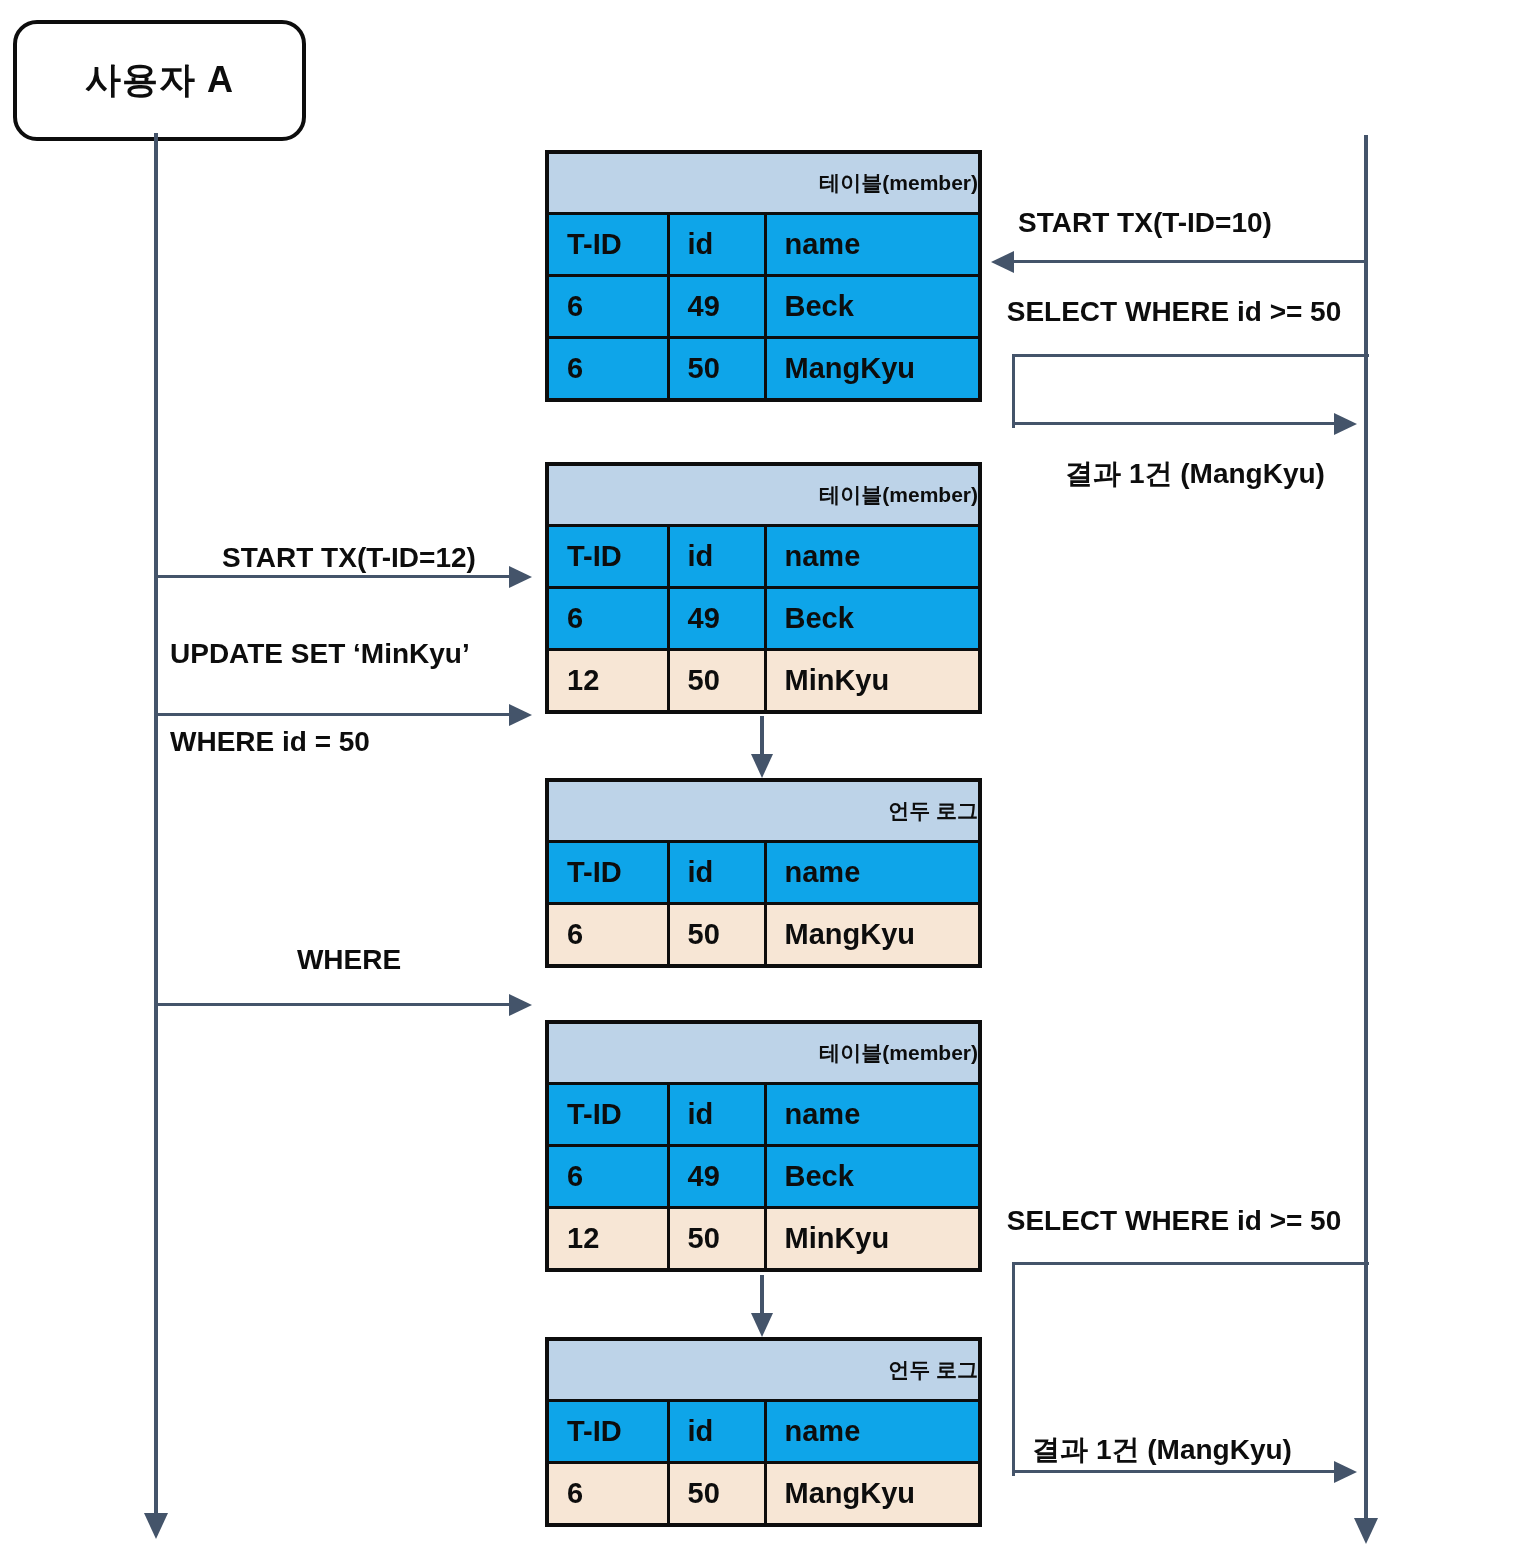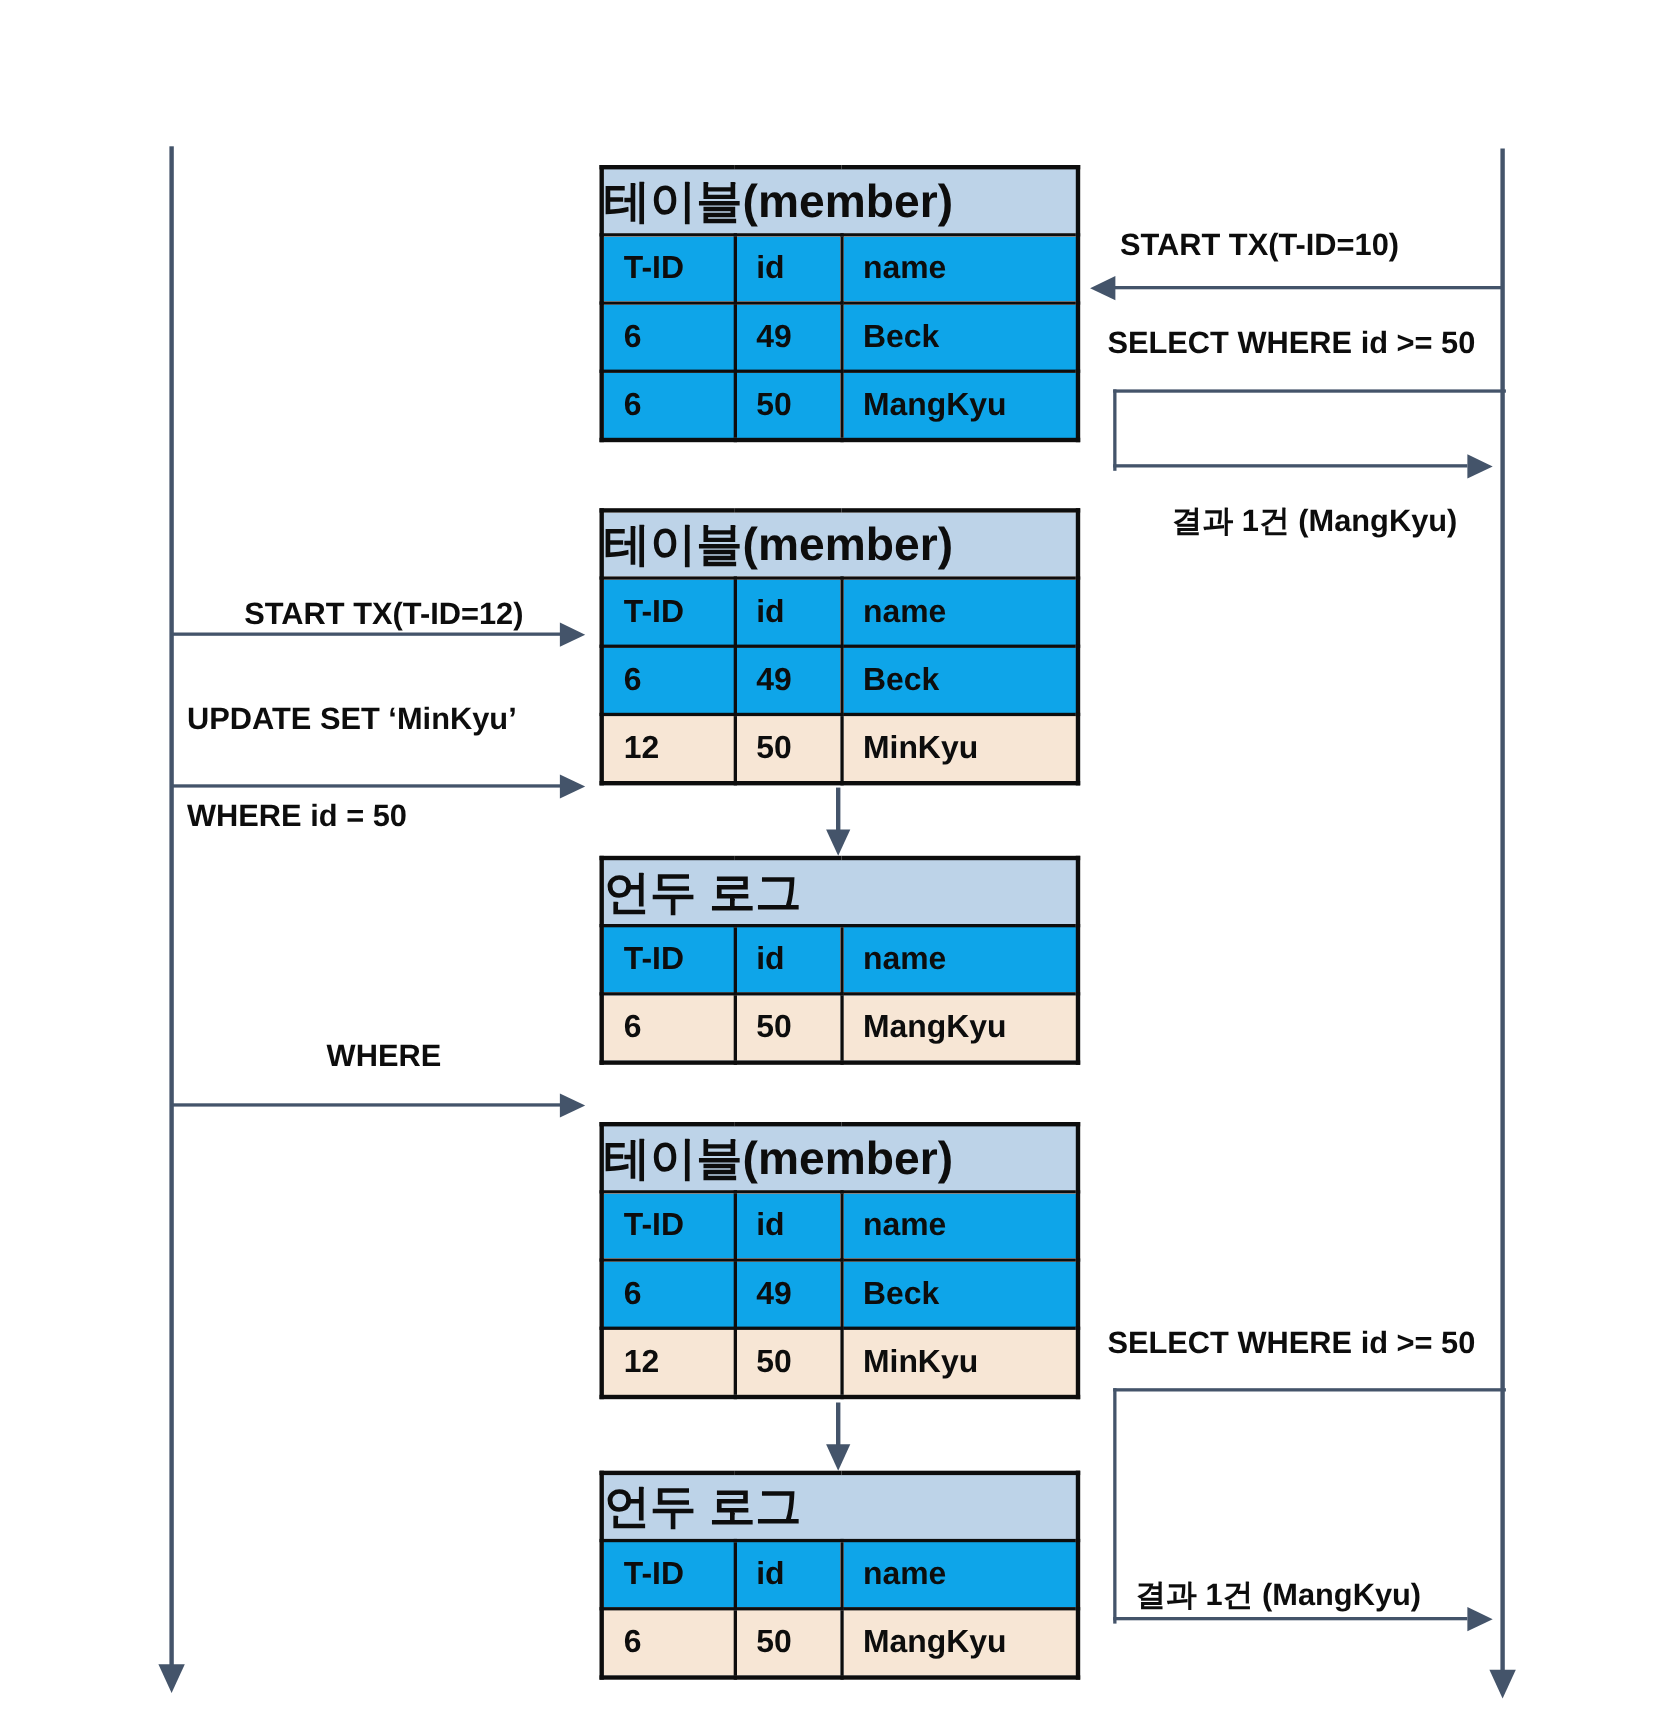--- a/index.html
+++ b/index.html
@@ -31,21 +31,21 @@
   
   table.tbl{
     position:absolute;left:545px;border-collapse:collapse;table-layout:fixed;width:433px;
     border:4px solid var(--border);background:#fff;
   }
   table.tbl td{
     border:3px solid var(--border);height:59px;padding:0 4px 0 18px;
     font-size:29px;font-weight:bold;background:#0ea5e9;vertical-align:middle;overflow:hidden;
   }
   table.tbl tr.title td{
-    background:var(--table-header-bg);text-align:left;padding:0;height:58px;font-size:42px;
+    background:var(--table-header-bg);text-align:right;padding:0;height:58px;font-size:21px;
   }
   table.tbl tr.hl td{background:var(--row-highlight-bg);}
   .t-pos-0{top:150px;} .t-pos-1{top:462px;} .t-pos-2{top:778px;} .t-pos-3{top:1020px;} .t-pos-4{top:1337px;}
   
   .vline{position:absolute;width:4px;background:var(--arrow);}
   .v1{left:760px;top:716px;height:40px;}
   .v2{left:760px;top:1275px;height:40px;}
   .vhead{position:absolute;width:0;height:0;border-left:11px solid transparent;border-right:11px solid transparent;border-top:24px solid var(--arrow);}
   .vh1{left:751px;top:754px;}
   .vh2{left:751px;top:1313px;}
@@ -79,20 +79,23 @@
   .lbl-update{left:170px;top:588px;line-height:44px;white-space:pre-line;}
   .lbl-commit{left:160px;top:944px;width:378px;}
   .lbl-select-bottom{left:978px;top:1205px;width:392px;}
   .lbl-result-bottom{left:1012px;top:1431px;width:300px;}
 </style>
 </head>
 <body>
 
 <div class="canvas">
 
+  <div class="actor actor-a">
+    <span>사용자 A</span>
+  </div>
 
   <div class="lifeline ll-a"></div>
   <div class="head-down hd-a"></div>
   <div class="lifeline ll-b"></div>
   <div class="head-down hd-b"></div>
 
   <table class="tbl t-pos-0">
     <colgroup>
         <col style="width:121px">
         <col style="width:97px">

